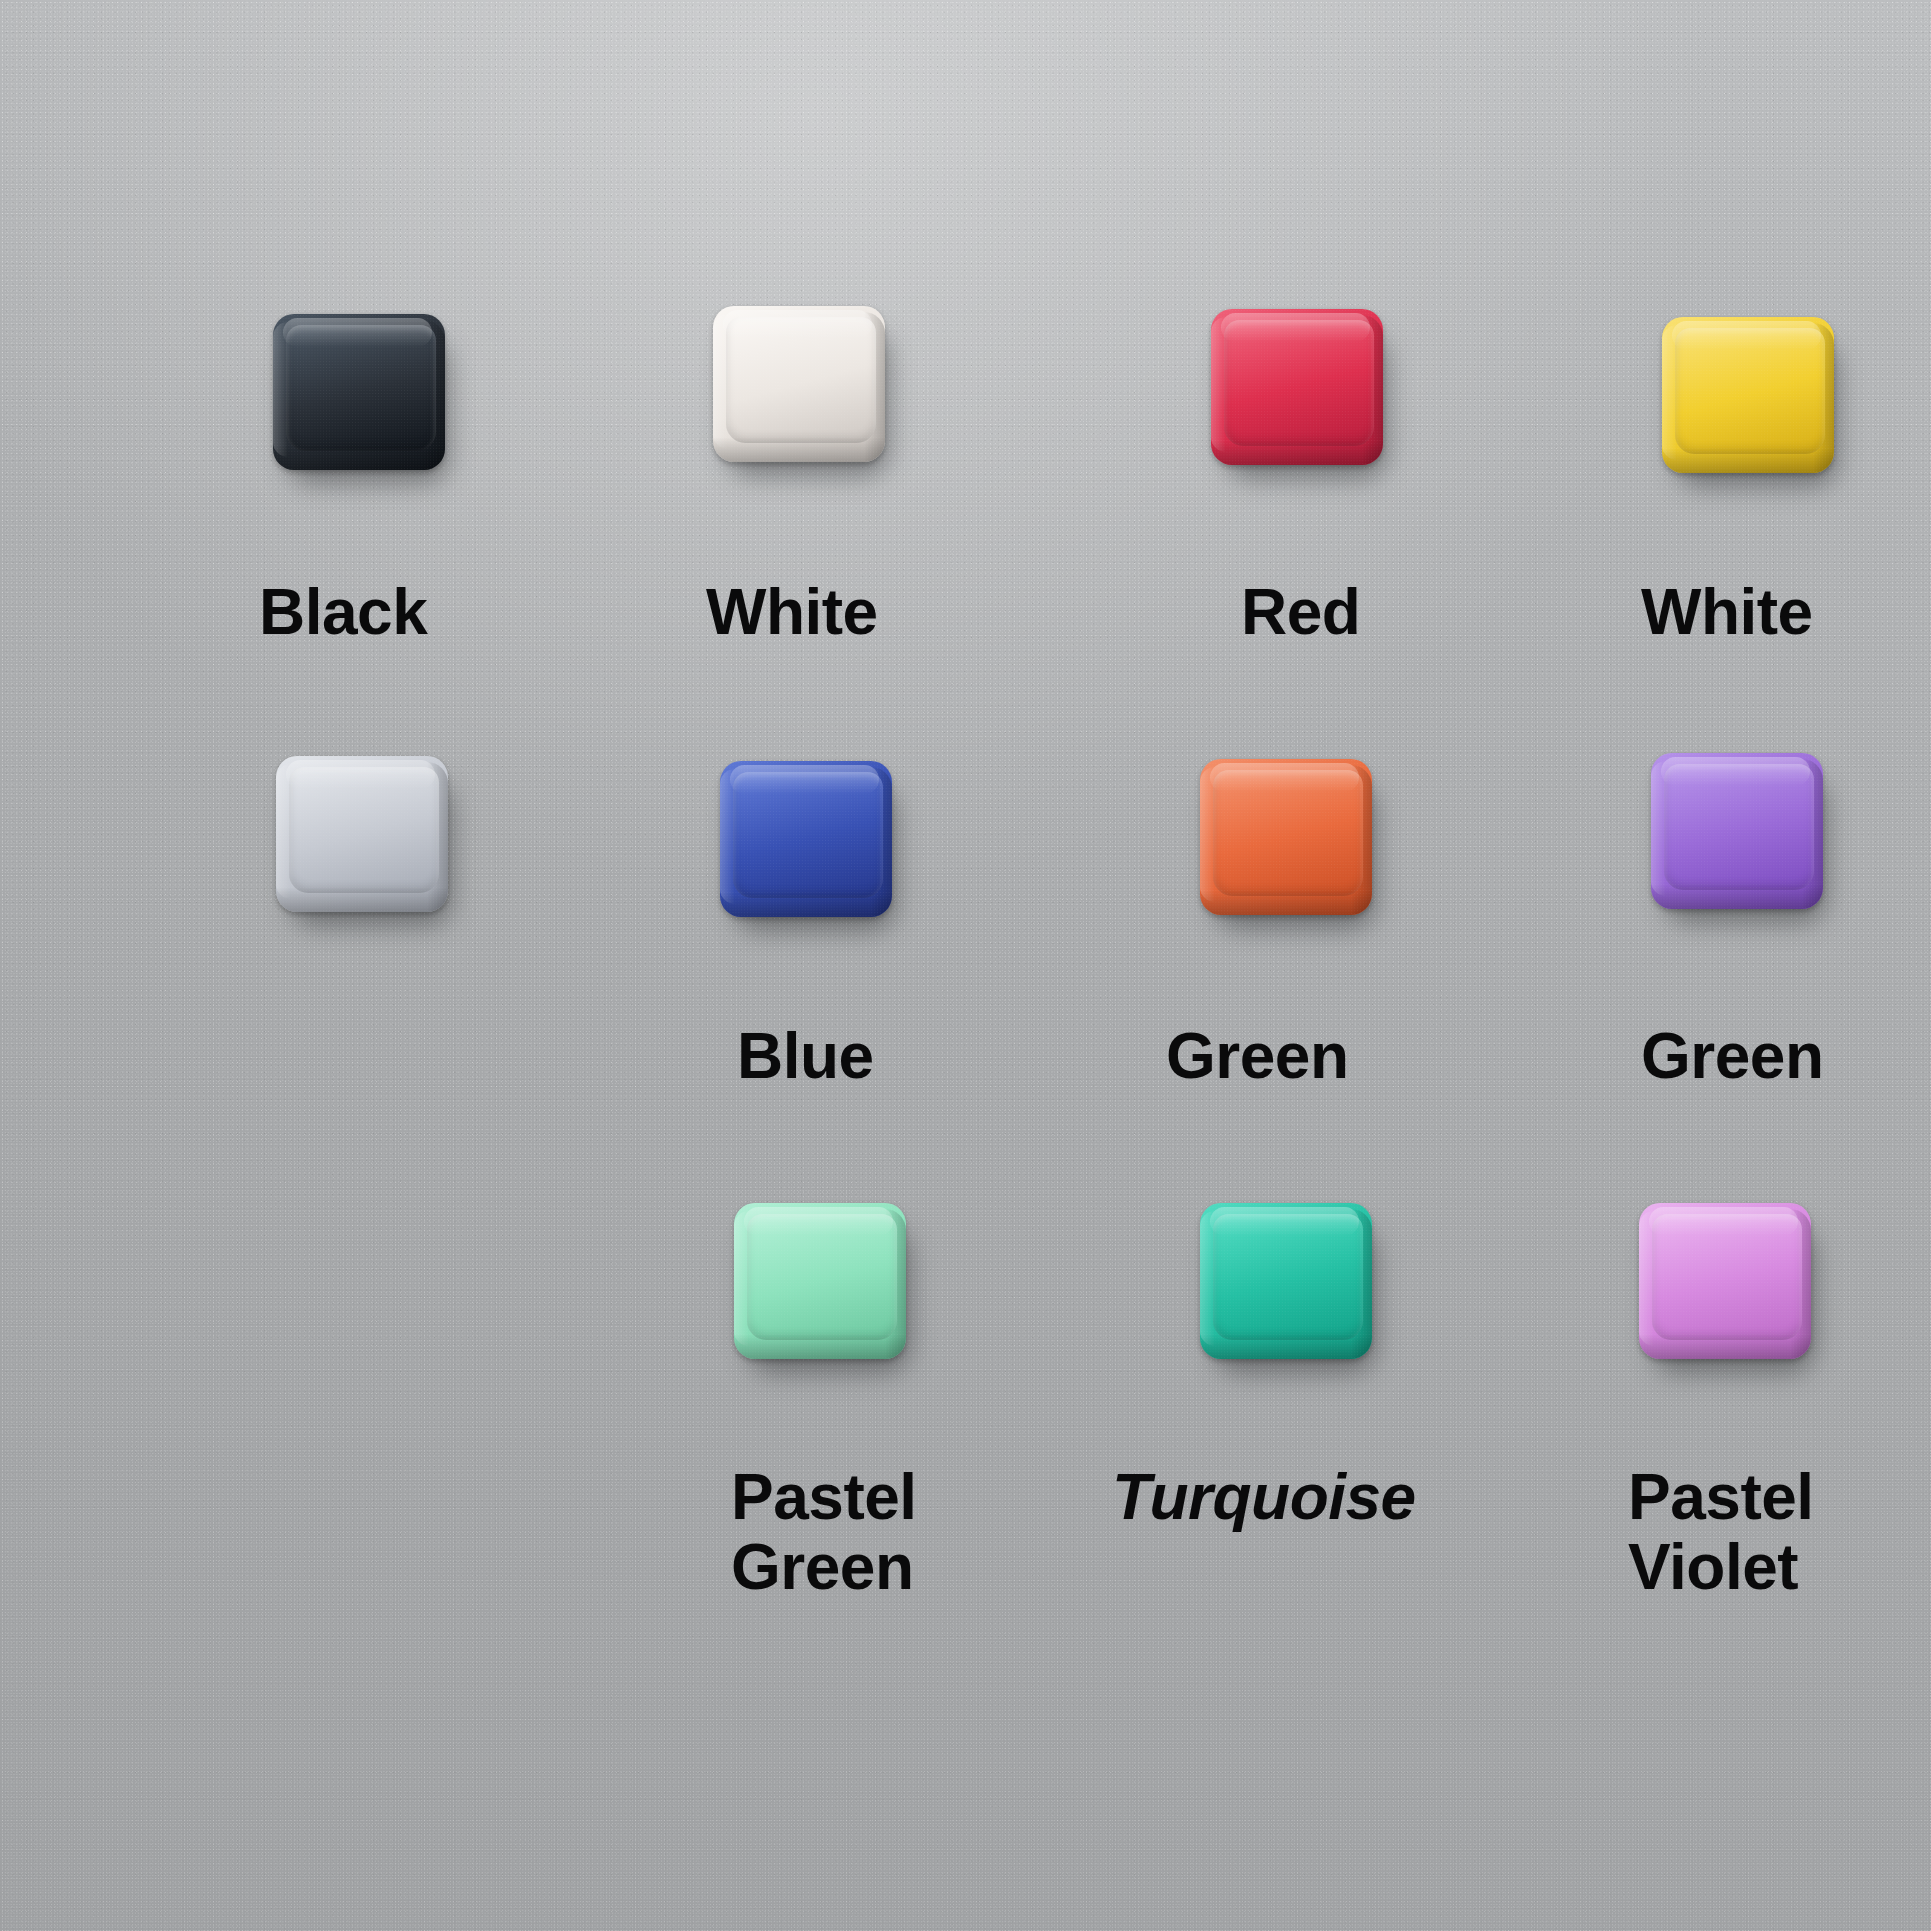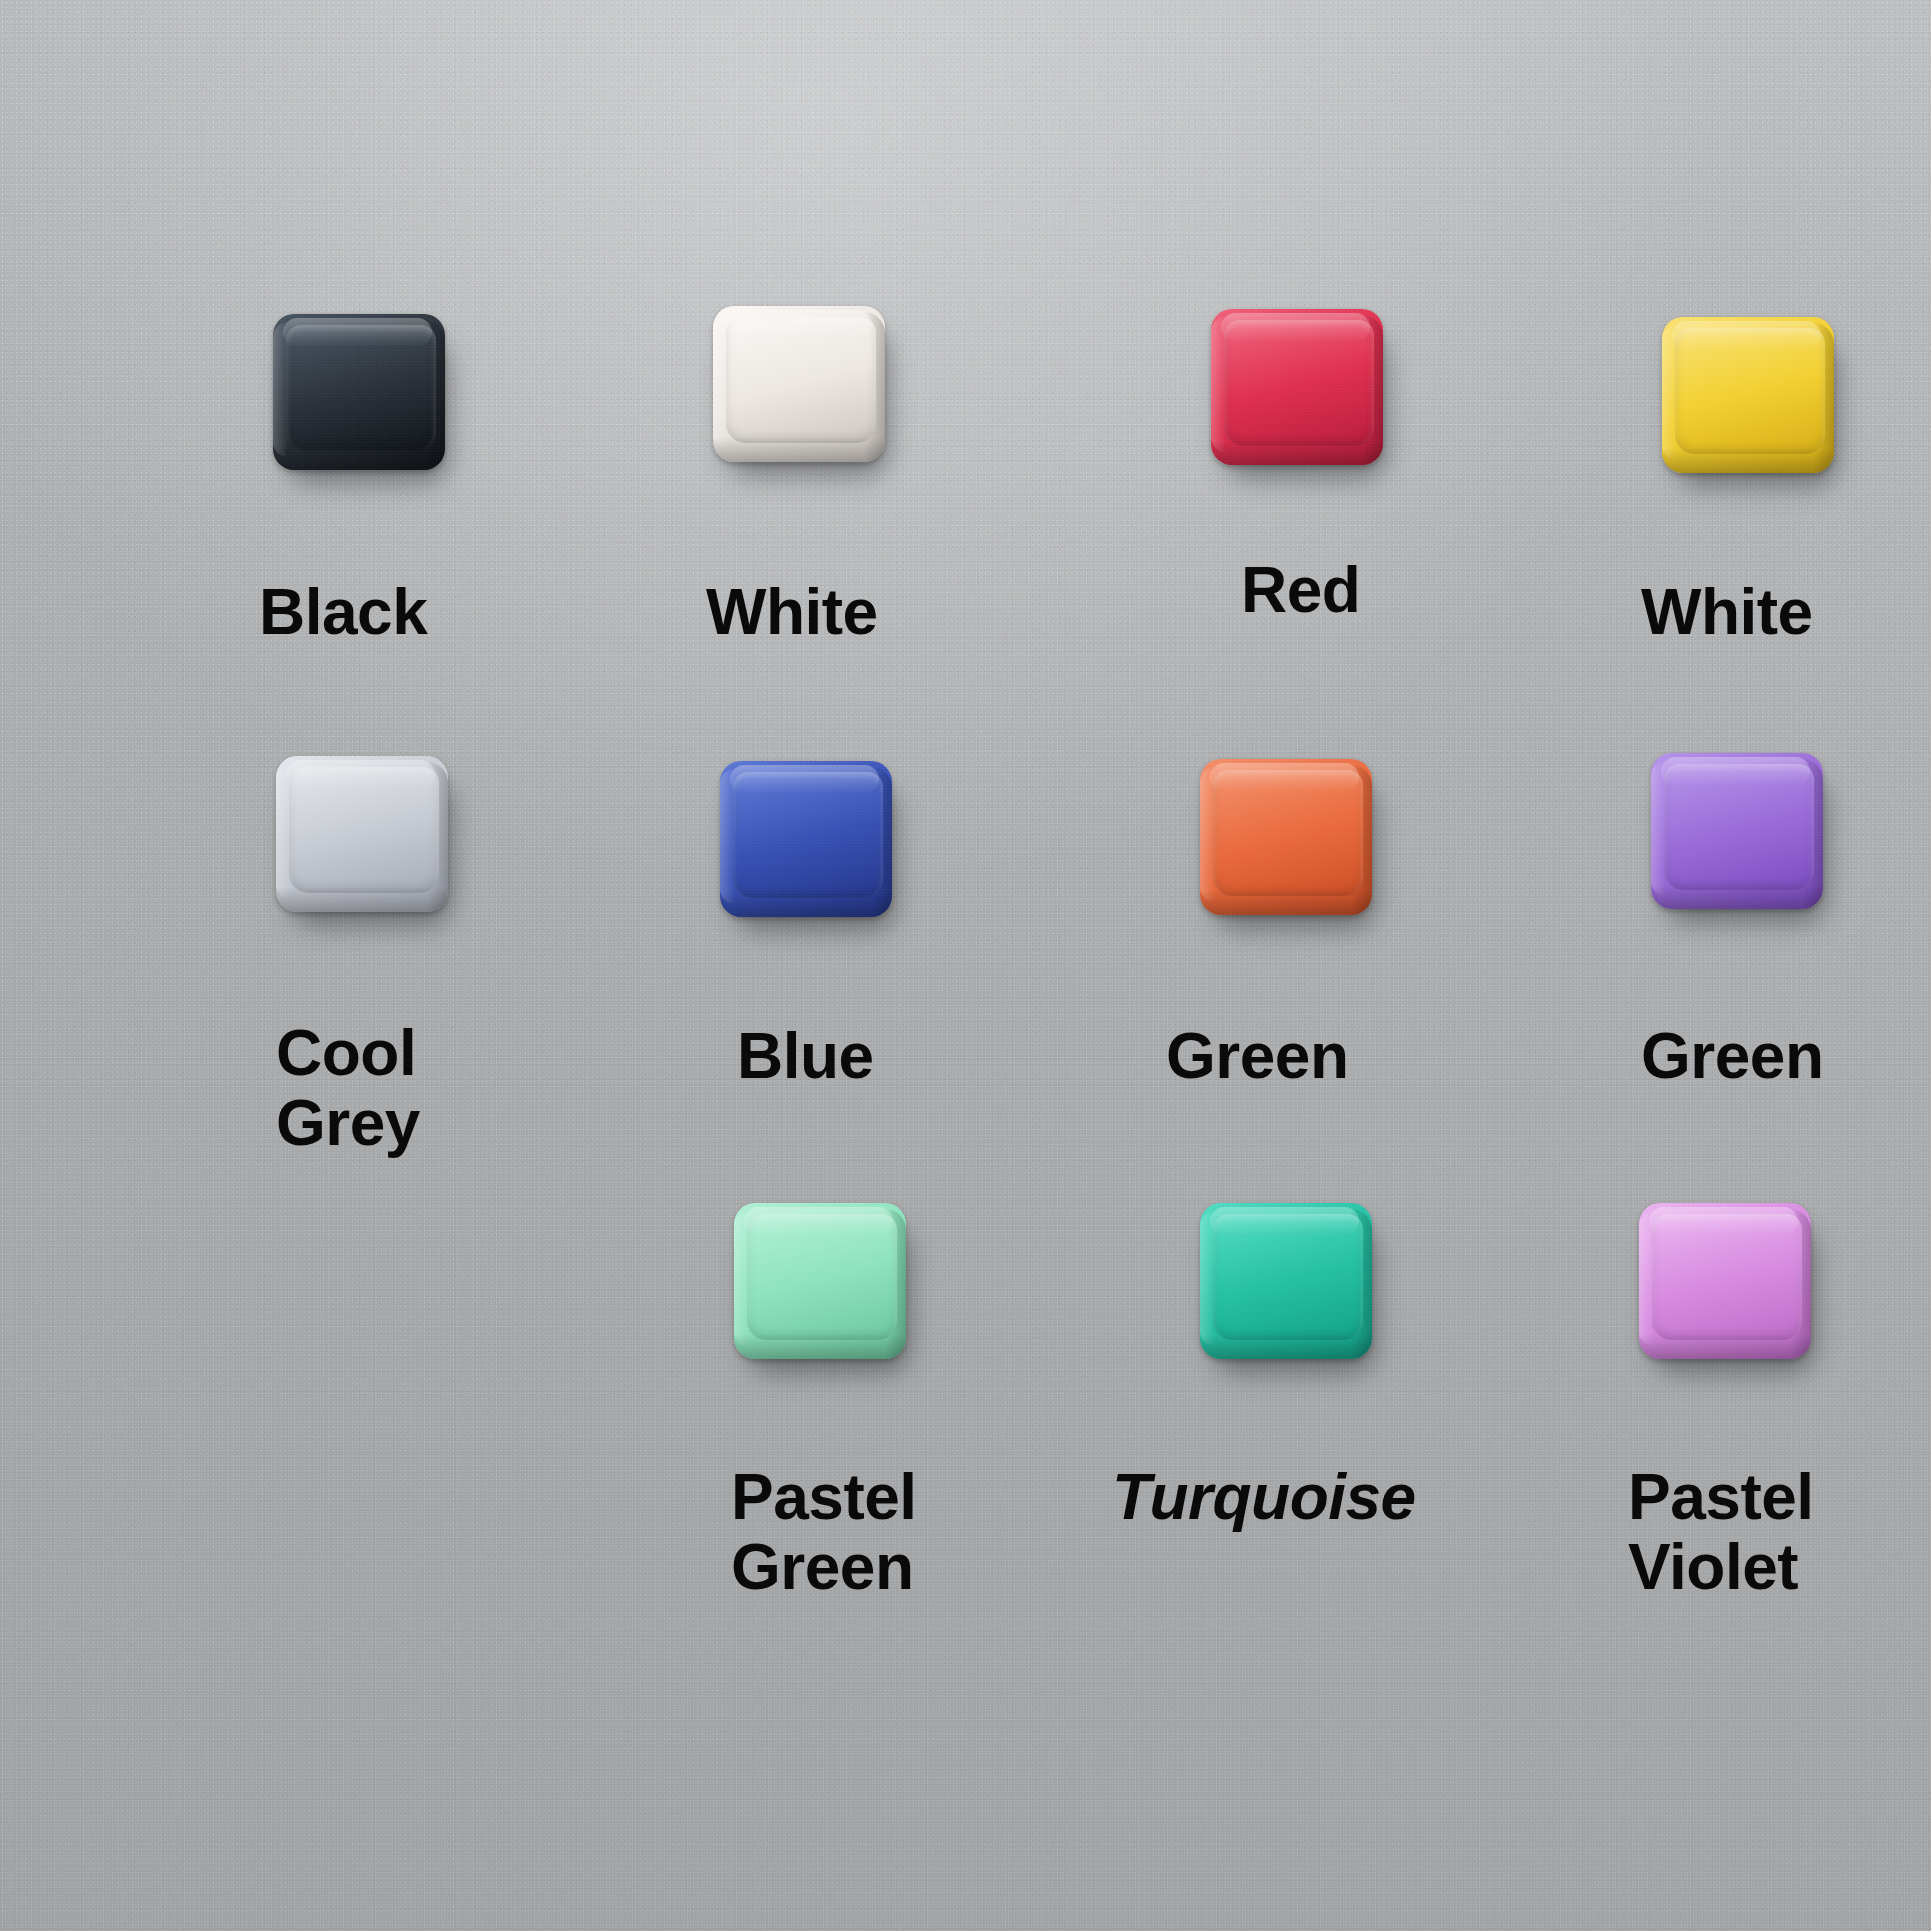--- a/index.html
+++ b/index.html
@@ -212,21 +212,21 @@
             <div class="base" style="background: linear-gradient(150deg, rgb(240, 98, 122) 0%, rgb(222, 47, 78) 46%, rgb(184, 29, 60) 100%);"></div>
             <div class="bevel-l"></div>
             <div class="bevel-r"></div>
             <div class="top" style="background: linear-gradient(165deg, rgb(240, 98, 122) 0%, rgb(222, 47, 78) 52%, rgb(184, 29, 60) 100%);"></div>
             <div class="bevel-b"></div>
             <div class="sheen"></div>
             <div class="tex"></div>
           </div>
         </div>
       </div>
-      <div class="label" style="left: 1241px; top: 555px;">Red</div>
+      <div class="label" style="left: 1241px; top: 577px;">Red</div>
       <div class="cell" style="left: 1662px; top: 317px;">
         <div class="keycap-wrap">
           <div class="keycap-shadow"></div>
           <div class="keycap">
             <div class="base" style="background: linear-gradient(150deg, rgb(249, 225, 115) 0%, rgb(242, 207, 47) 46%, rgb(214, 174, 22) 100%);"></div>
             <div class="bevel-l"></div>
             <div class="bevel-r"></div>
             <div class="top" style="background: linear-gradient(165deg, rgb(249, 225, 115) 0%, rgb(242, 207, 47) 52%, rgb(214, 174, 22) 100%);"></div>
             <div class="bevel-b"></div>
             <div class="sheen"></div>
@@ -242,22 +242,20 @@
             <div class="base" style="background: linear-gradient(150deg, rgb(227, 230, 235) 0%, rgb(198, 202, 210) 46%, rgb(166, 171, 181) 100%);"></div>
             <div class="bevel-l"></div>
             <div class="bevel-r"></div>
             <div class="top" style="background: linear-gradient(165deg, rgb(227, 230, 235) 0%, rgb(198, 202, 210) 52%, rgb(166, 171, 181) 100%);"></div>
             <div class="bevel-b"></div>
             <div class="sheen"></div>
             <div class="tex"></div>
           </div>
         </div>
       </div>
-      <div class="label" style="left: 276px; top: 1018px;">Cool
-Grey</div>
       <div class="cell" style="left: 720px; top: 761px;">
         <div class="keycap-wrap">
           <div class="keycap-shadow"></div>
           <div class="keycap">
             <div class="base" style="background: linear-gradient(150deg, rgb(95, 121, 214) 0%, rgb(56, 81, 180) 46%, rgb(37, 55, 140) 100%);"></div>
             <div class="bevel-l"></div>
             <div class="bevel-r"></div>
             <div class="top" style="background: linear-gradient(165deg, rgb(95, 121, 214) 0%, rgb(56, 81, 180) 52%, rgb(37, 55, 140) 100%);"></div>
             <div class="bevel-b"></div>
             <div class="sheen"></div>

